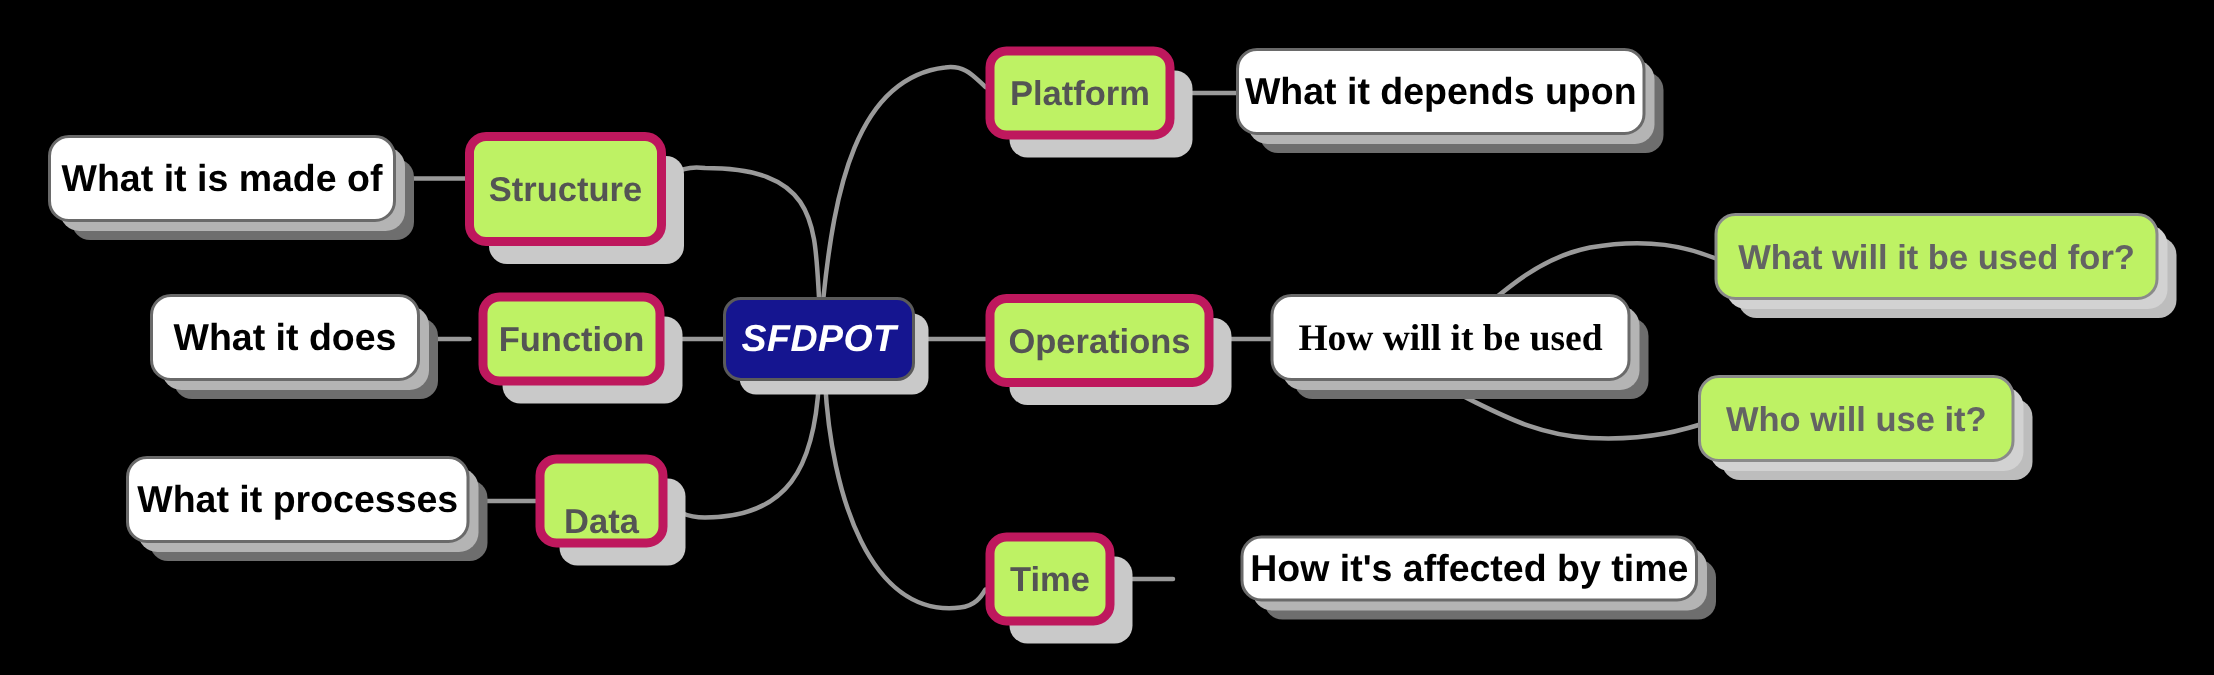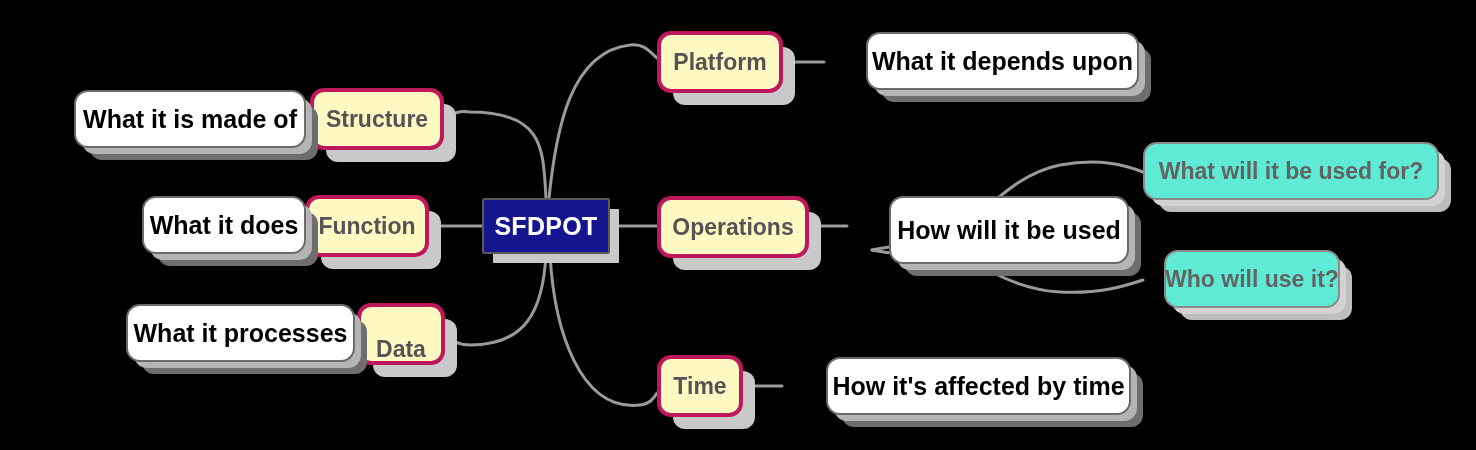--- a/index.html
+++ b/index.html
@@ -35,58 +35,58 @@
   }
   .node .label {
     display: block;
     line-height: 1;
   }
 
   
   .node.root {
     background: #151590;
     border: 2px solid #5a5a5a;
-    border-radius: 2px;
+    border-radius: 12px;
     box-shadow: 10px 10px 0 -1px #c9c9c9;
+    font-style: italic;
   }
   .node.root .label {
     color: #ffffff;
     font-size: 25px;
     font-weight: bold;
     letter-spacing: 0.3px;
   }
 
   
   .node.cyan {
-    background: #fef9c3;
-    border: 4px solid #be185d;
+    background: #bef264;
+    border: 6px solid #be185d;
     box-shadow: 14px 14px 0 -2px #c9c9c9;
   }
   .node.cyan .label {
     color: #545454;
     font-size: 23px;
     font-weight: bold;
   }
 
   
   .node.white {
     background: #ffffff;
     border: 2px solid #6a6a6a;
     box-shadow: 7px 7px 0 -1px #b4b4b4, 14px 14px 0 -2px #6e6e6e;
-    margin-left: 42px;
   }
   .node.white .label {
     color: #000000;
     font-size: 25px;
     font-weight: bold;
   }
 
   
   .node.gray {
-    background: #5eead4;
+    background: #bef264;
     border: 2px solid #8a8a8a;
     box-shadow: 7px 7px 0 -1px #d2d2d2, 14px 14px 0 -2px #bdbdbd;
   }
   .node.gray .label {
     color: #636363;
     font-size: 23px;
     font-weight: bold;
   }
 </style>
 </head>
@@ -108,57 +108,57 @@
       <path d="M 809 226 L 847 226" fill="none" stroke="#9a9a9a" stroke-width="3" stroke-linecap="round"></path>
       <path d="M 743 386 L 782 386" fill="none" stroke="#9a9a9a" stroke-width="3" stroke-linecap="round"></path>
       <path d="M 872 250 C 960 270 985 180 1060 165 C 1100 158 1125 165 1143 172" fill="none" stroke="#9a9a9a" stroke-width="3" stroke-linecap="round"></path>
       <path d="M 872 250 C 960 230 985 288 1060 292 C 1100 294 1125 286 1143 280" fill="none" stroke="#9a9a9a" stroke-width="3" stroke-linecap="round"></path>
     </svg>
 
   <div id="nodes">
       <div class="node root" style="left: 482px; top: 198px; width: 128px; height: 56px;">
         <span class="label">SFDPOT</span>
       </div>
-      <div class="node cyan" style="left: 310px; top: 88px; width: 134px; height: 62px;">
+      <div class="node cyan" style="left: 310px; top: 88px; width: 134px; height: 76px;">
         <span class="label">Structure</span>
       </div>
-      <div class="node cyan" style="left: 305px; top: 195px; width: 124px; height: 62px;">
+      <div class="node cyan" style="left: 319px; top: 195px; width: 124px; height: 62px;">
         <span class="label">Function</span>
       </div>
       <div class="node cyan" style="left: 357px; top: 303px; width: 88px; height: 62px; align-items: flex-end;">
         <span class="label">Data</span>
       </div>
       <div class="node cyan" style="left: 657px; top: 31px; width: 126px; height: 62px;">
         <span class="label">Platform</span>
       </div>
       <div class="node cyan" style="left: 657px; top: 196px; width: 152px; height: 62px;">
         <span class="label">Operations</span>
       </div>
       <div class="node cyan" style="left: 657px; top: 355px; width: 86px; height: 62px; justify-content: center;">
         <span class="label">Time</span>
       </div>
       <div class="node white" style="left: 32px; top: 90px; width: 232px; height: 58px;">
         <span class="label">What it is made of</span>
       </div>
-      <div class="node white" style="left: 100px; top: 196px; width: 164px; height: 58px;">
+      <div class="node white" style="left: 100px; top: 196px; width: 180px; height: 58px;">
         <span class="label">What it does</span>
       </div>
       <div class="node white" style="left: 84px; top: 304px; width: 229px; height: 58px; text-align: center;">
         <span class="label">What it processes</span>
       </div>
       <div class="node white" style="left: 824px; top: 32px; width: 273px; height: 58px;">
         <span class="label">What it depends upon</span>
       </div>
-      <div class="node white" style="left: 847px; top: 196px; width: 240px; height: 68px;">
+      <div class="node white" style="left: 847px; top: 196px; width: 240px; height: 58px; font-family: Liberation Serif, serif;">
         <span class="label">How will it be used</span>
       </div>
-      <div class="node white" style="left: 784px; top: 357px; width: 305px; height: 58px;">
+      <div class="node white" style="left: 827px; top: 357px; width: 305px; height: 44px;">
         <span class="label">How it's affected by time</span>
       </div>
       <div class="node gray" style="left: 1143px; top: 142px; width: 296px; height: 58px;">
         <span class="label">What will it be used for?</span>
       </div>
-      <div class="node gray" style="left: 1164px; top: 250px; width: 176px; height: 58px;">
+      <div class="node gray" style="left: 1132px; top: 250px; width: 211px; height: 58px;">
         <span class="label">Who will use it?</span>
       </div>
     </div>
 
 </div>
 
 </body></html>

